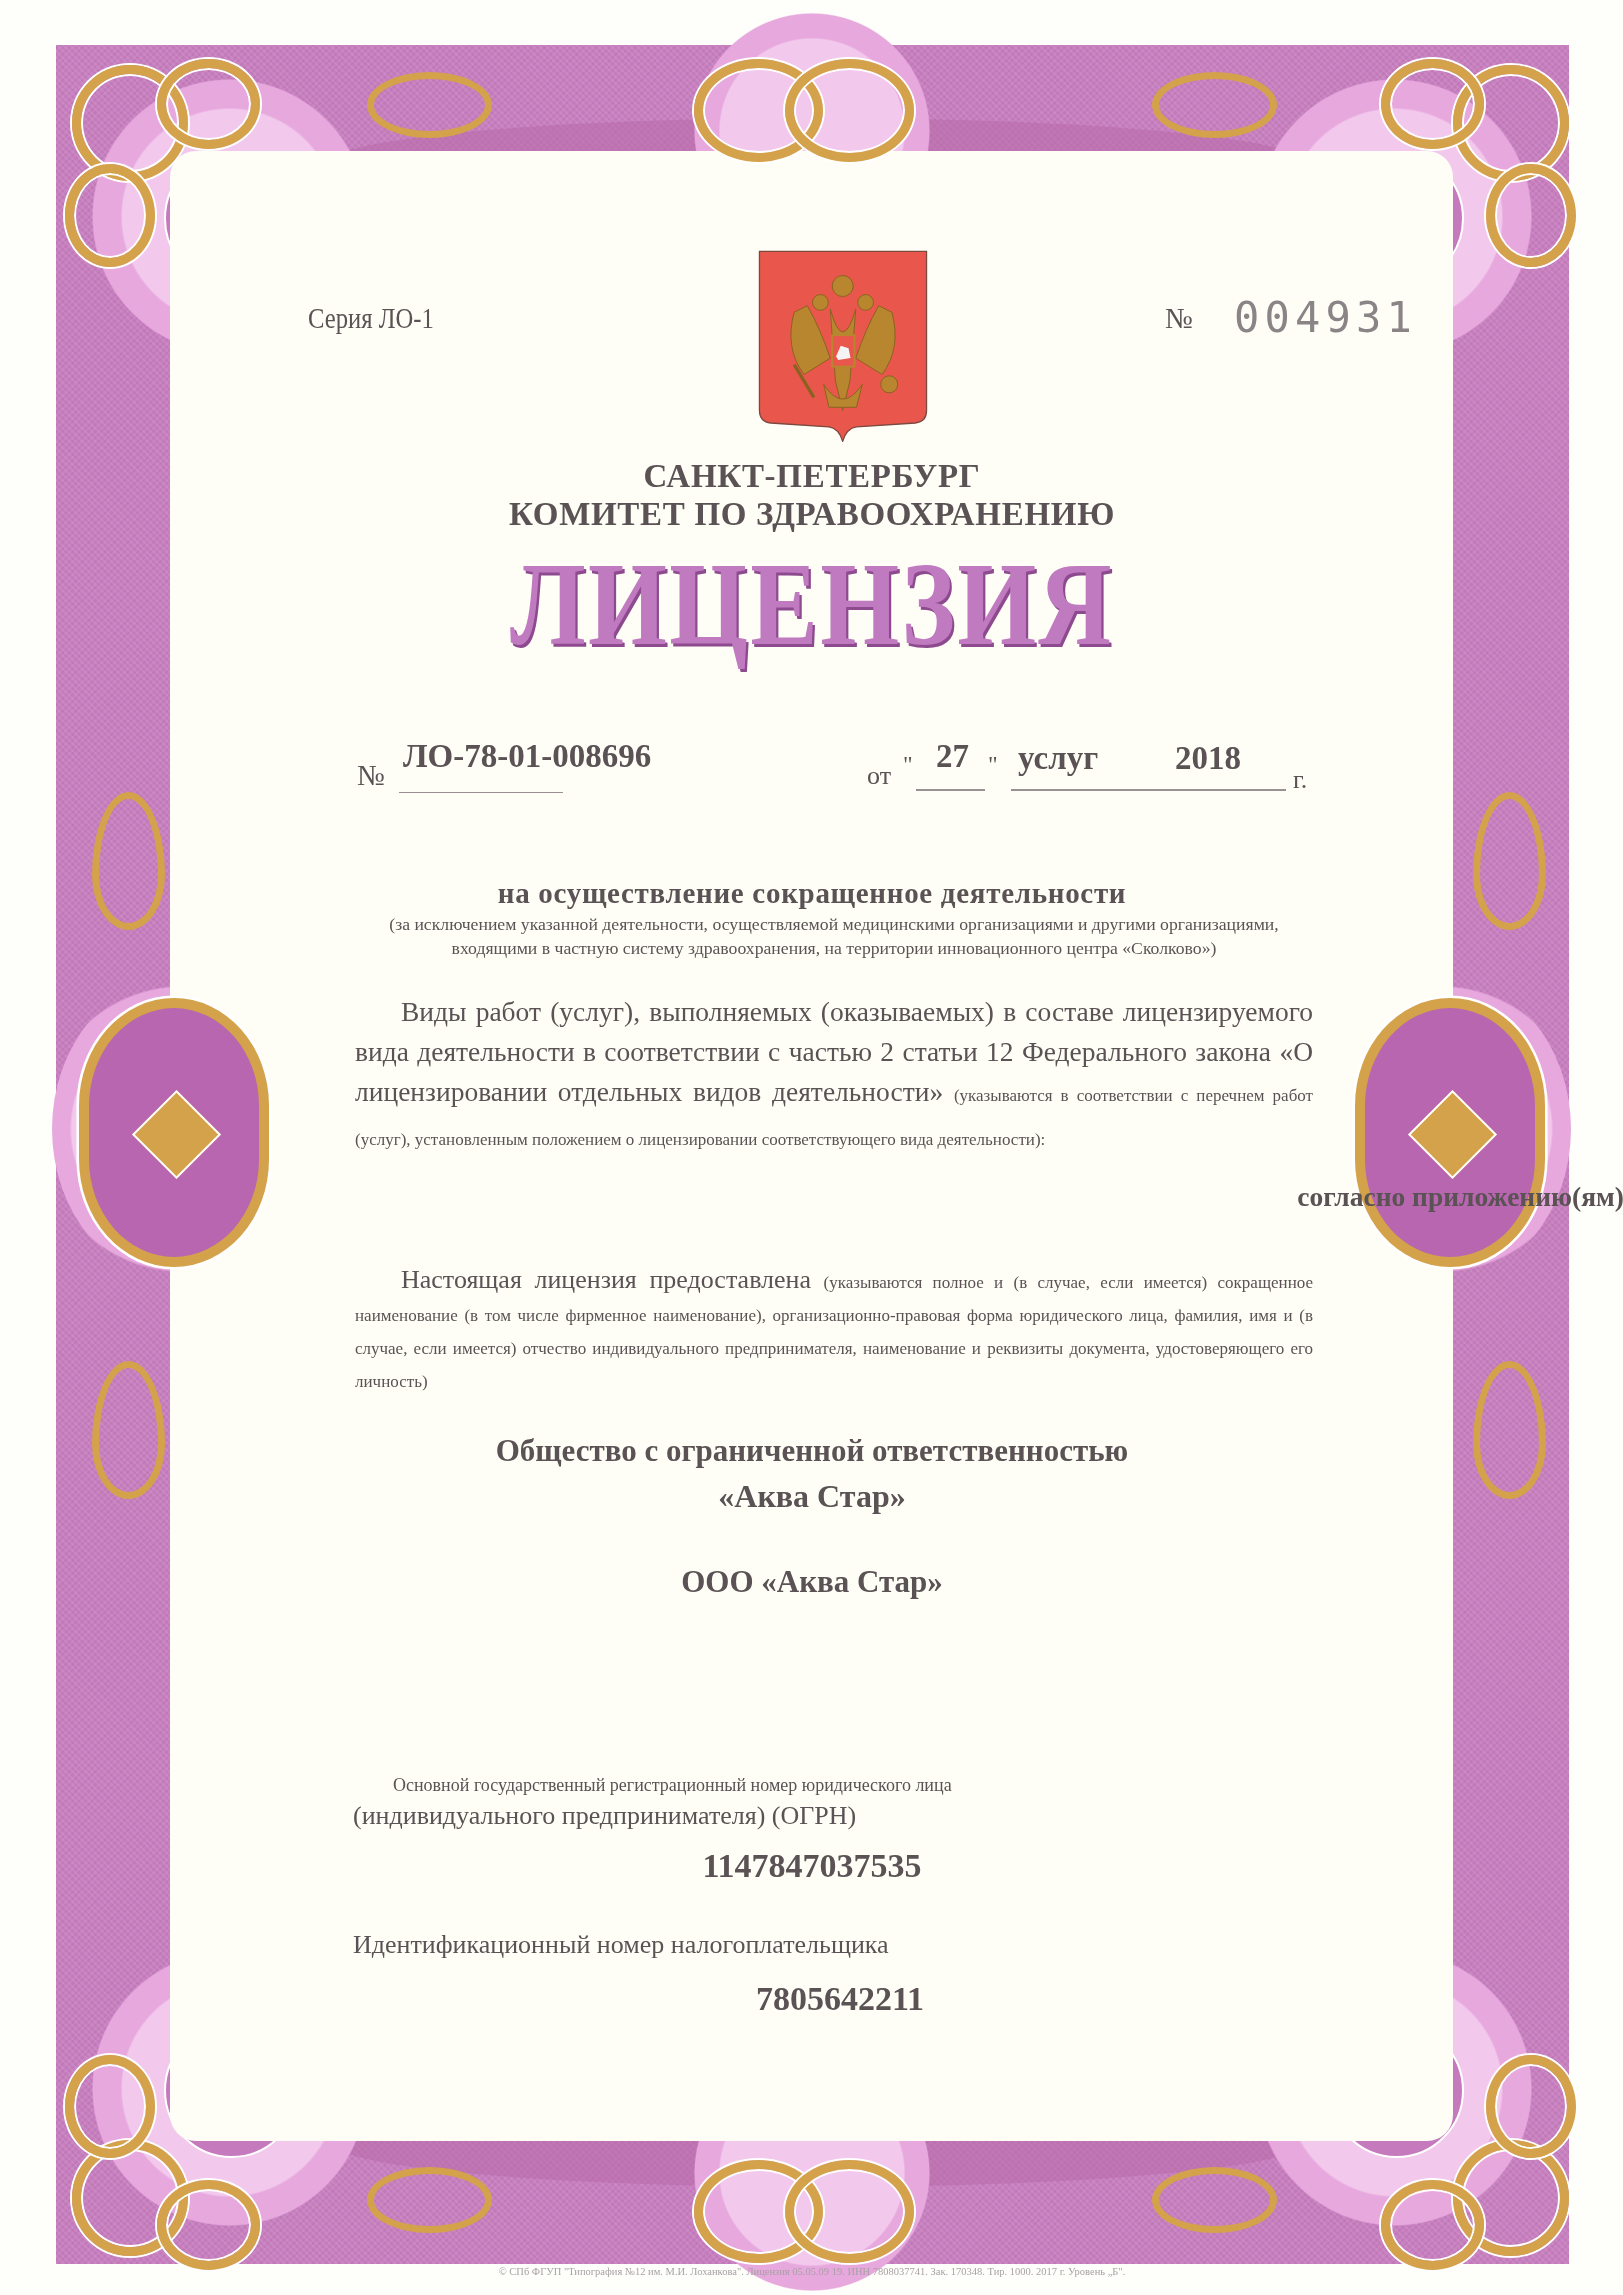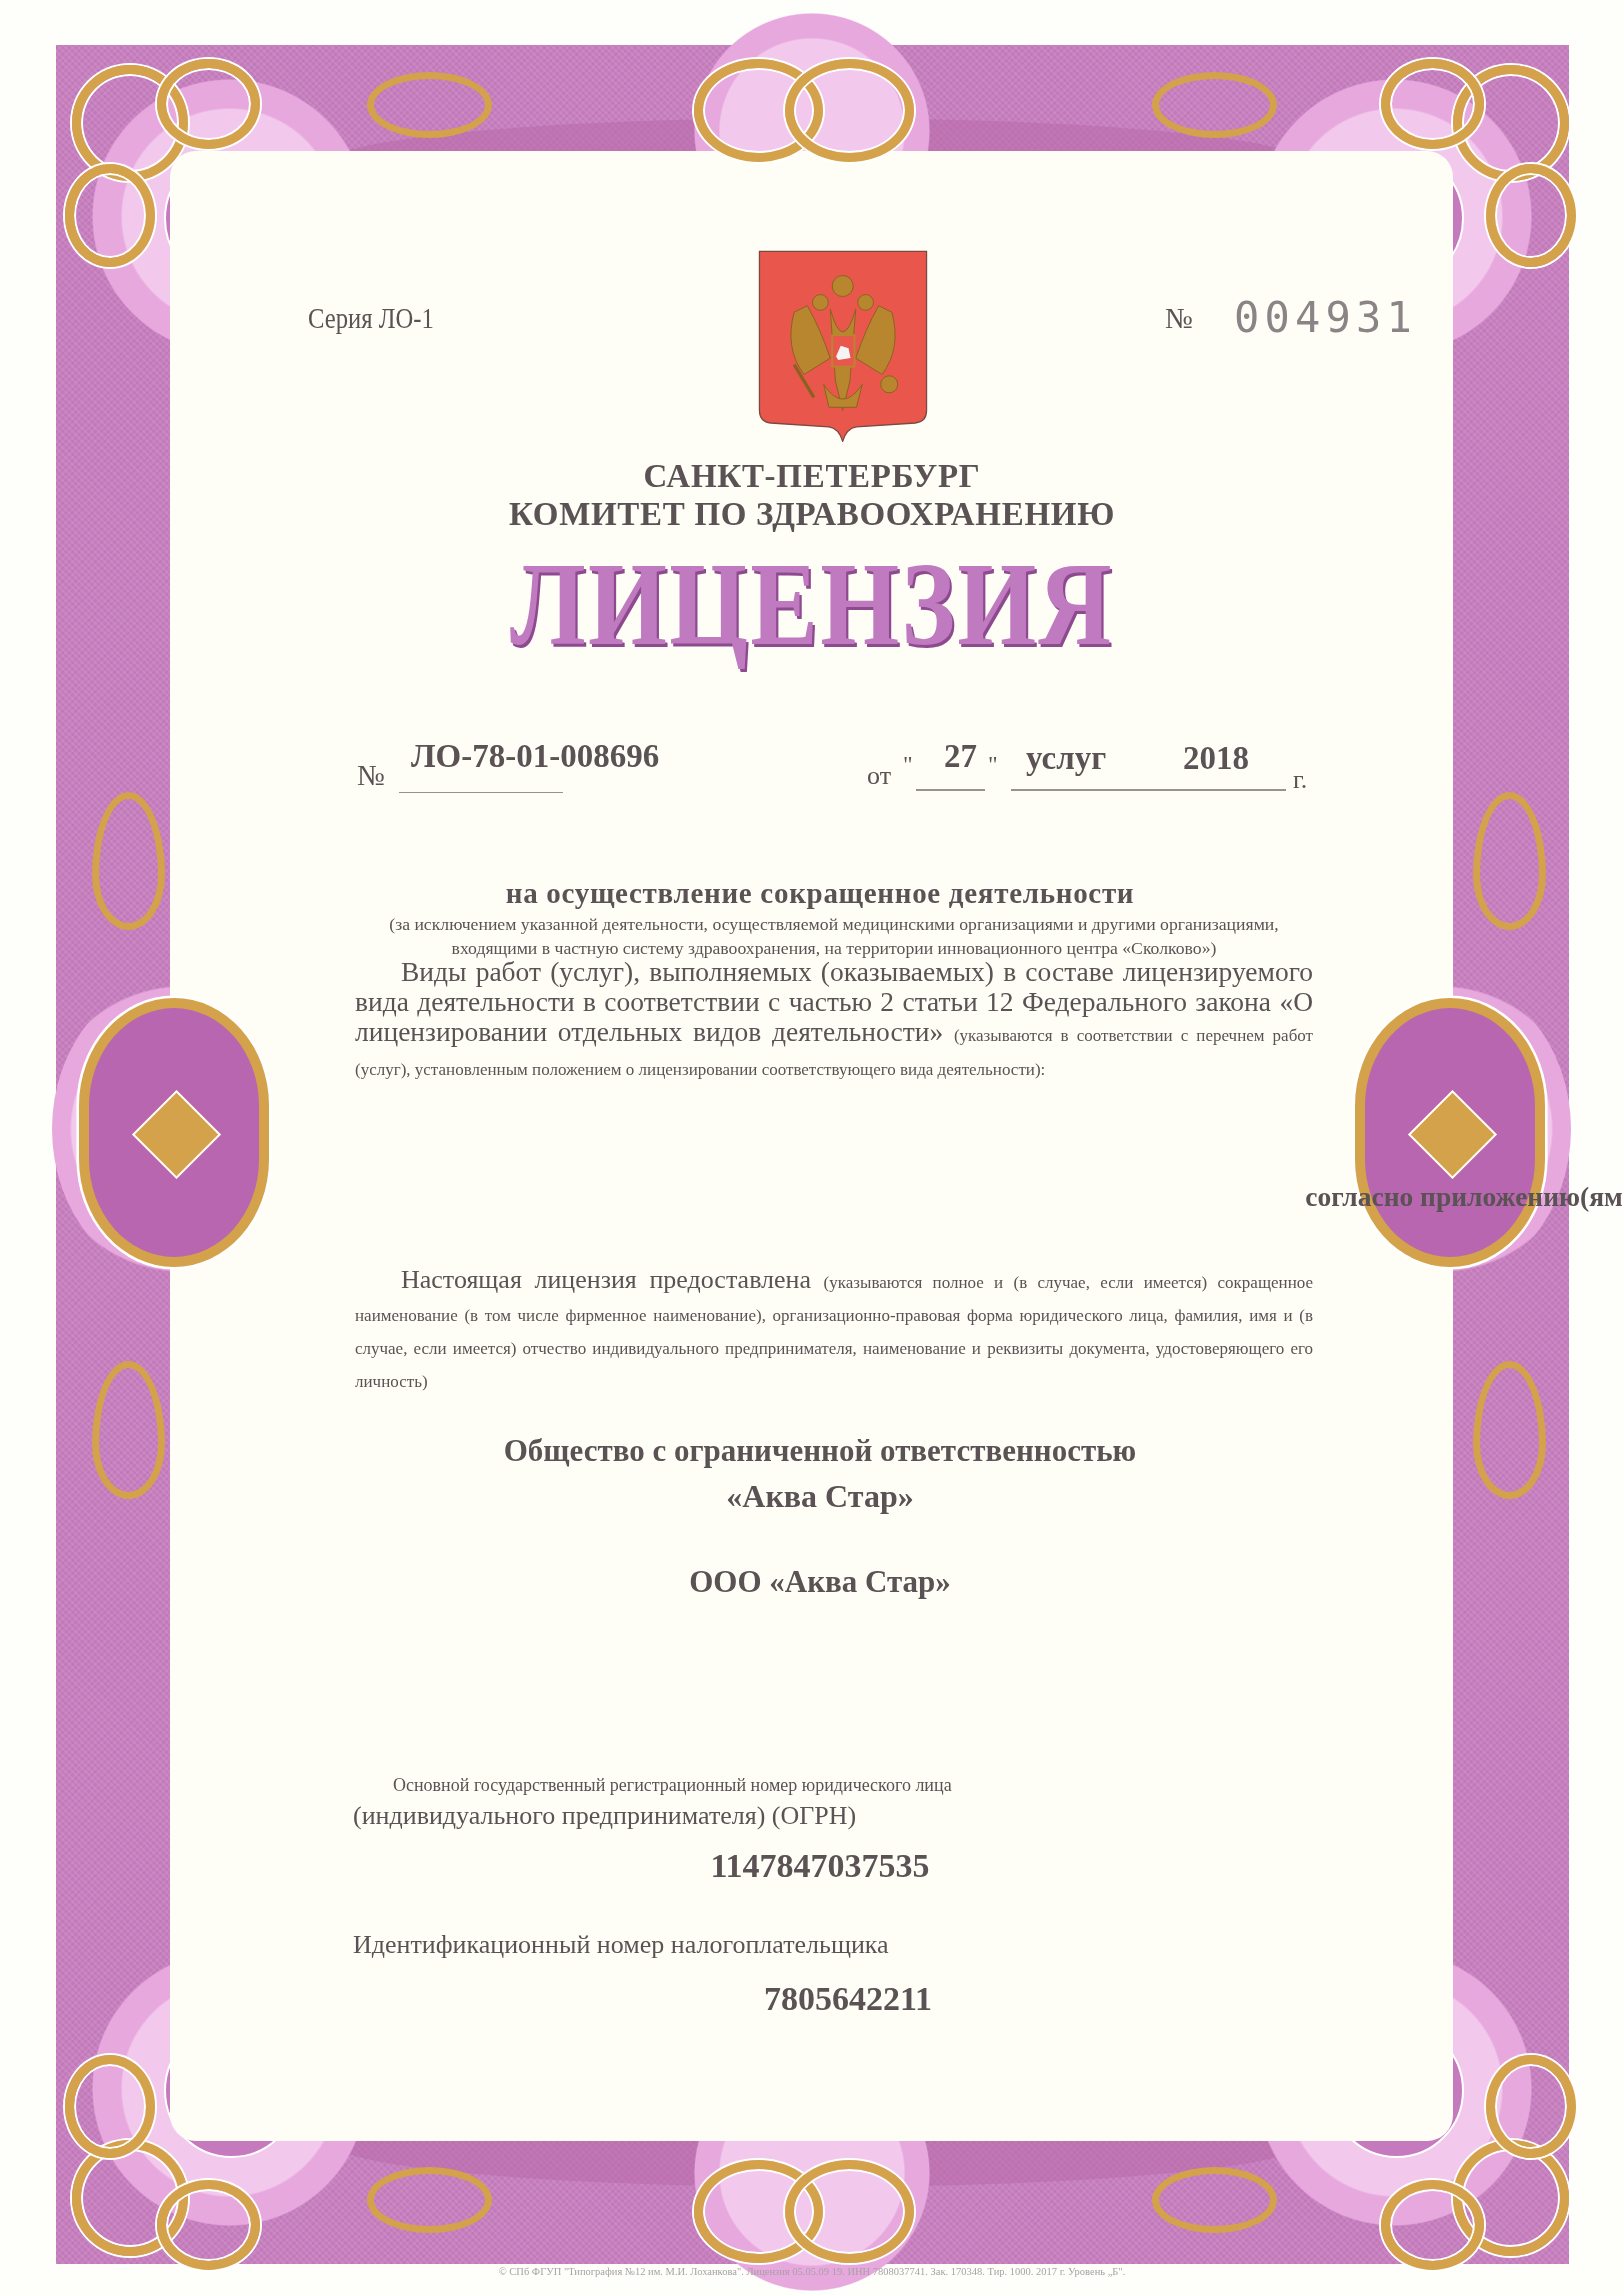--- a/index.html
+++ b/index.html
@@ -10,21 +10,21 @@
   .wave { position:absolute; border-radius:50%; background:#b86aa8; opacity:0.55; }
   .rosette { position:absolute; border-radius:50%; background: radial-gradient(circle, #f2c8ec 0 55%, #e7a8de 56% 70%, rgba(231,168,222,0) 71%); }
   .rosette .core { position:absolute; border-radius:50%; background:#c67abe; border:2px solid #fff; }
   .knot { position:absolute; border:9.2px solid #d4a24a; border-radius:50%; box-shadow: 0 0 0 2px #fff inset, 0 0 0 2px #fff; }
   .medallion { position:absolute; width:170px; height:249px; border-radius:50% 50% 50% 50% / 40% 40% 40% 40%; background:#b866b0; border:10.5px solid #d4a24a; box-shadow:0 0 0 2.6px #fff; }
   .medallion::after { content:""; position:absolute; left:50%; top:50%; width:59px; height:59px; margin:-29.5px 0 0 -29.5px; background:#d4a24a; transform:rotate(45deg); border:2.6px solid #fff; }
   .side-orn { position:absolute; width:59px; height:124px; border:7.9px solid #d4a24a; border-radius:50% 50% 50% 50% / 60% 60% 40% 40%; }
   .emblem { position:absolute; left:758px; top:250px; width:170px; height:192px; }
   .t { position:absolute; white-space:nowrap; }
   .center { left:0; width:1624px; text-align:center; }
-  .bold { font-weight:bold;margin-left:8px; }
+  .bold { font-weight:bold; }
   .ul { position:absolute; height:2px; background:#9a9094; }
   .para { position:absolute; left:355px; width:958px; font-size:26px; line-height:30px; text-align:justify; }
   .small { font-size:17px; }
 </style>
 </head>
 <body>
 
 <div class="frame"></div>
 
 <div class="wave" style="left:327px; top:118px; width:982px; height:92px;"></div>
@@ -114,21 +114,21 @@
 <div class="ul" style="left:916px; top:789px; width:69px;"></div>
 <div class="t" style="left:988px; top:751px; font-size:23.6px;">"</div>
 <div class="t bold" style="left:1018px; top:740px; font-size:33px;">услуг</div>
 <div class="t bold" style="left:1175px; top:740px; font-size:33px;">2018</div>
 <div class="ul" style="left:1011px; top:789px; width:275px;"></div>
 <div class="t" style="left:1293px; top:765px; font-size:26px;">г.</div>
 
 <div class="t center bold" style="top:877px; font-size:29px; letter-spacing:0.7px;">на осуществление сокращенное деятельности</div>
 <div class="para small" style="top:913px; line-height:23.6px; text-align:center; font-size:17.7px;">(за исключением указанной деятельности, осуществляемой медицинскими организациями и другими организациями, входящими в частную систему здравоохранения, на территории инновационного центра «Сколково»)</div>
 
-<div class="para" style="top:957px; line-height:30px; font-size:27.5px; text-indent:46px;">
+<div class="para" style="top:992px; line-height:40px; font-size:27.5px; text-indent:46px;">
   <span>Виды работ (услуг), выполняемых (оказываемых) в составе лицензируемого вида деятельности в соответствии с частью 2 статьи 12 Федерального закона «О лицензировании отдельных видов деятельности»</span>
   <span class="small" style="font-size:17px;">(указываются в соответствии с перечнем работ (услуг), установленным положением о лицензировании соответствующего вида деятельности):</span>
 </div>
 
 <div class="t center bold" style="top:1181px; font-size:27.5px;text-align:right;">согласно приложению(ям)</div>
 
 <div class="para" style="top:1265px; line-height:30px; text-indent:46px;">
   <span style="font-size:26px;">Настоящая лицензия предоставлена</span>
   <span style="font-size:17px;">(указываются полное и (в случае, если имеется) сокращенное наименование (в том числе фирменное наименование), организационно-правовая форма юридического лица, фамилия, имя и (в случае, если имеется) отчество индивидуального предпринимателя, наименование и реквизиты документа, удостоверяющего его личность)</span>
 </div>

